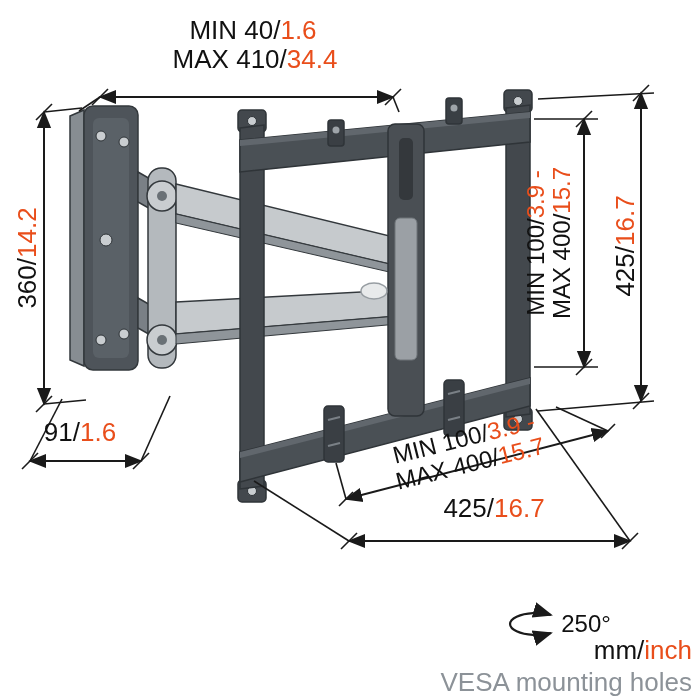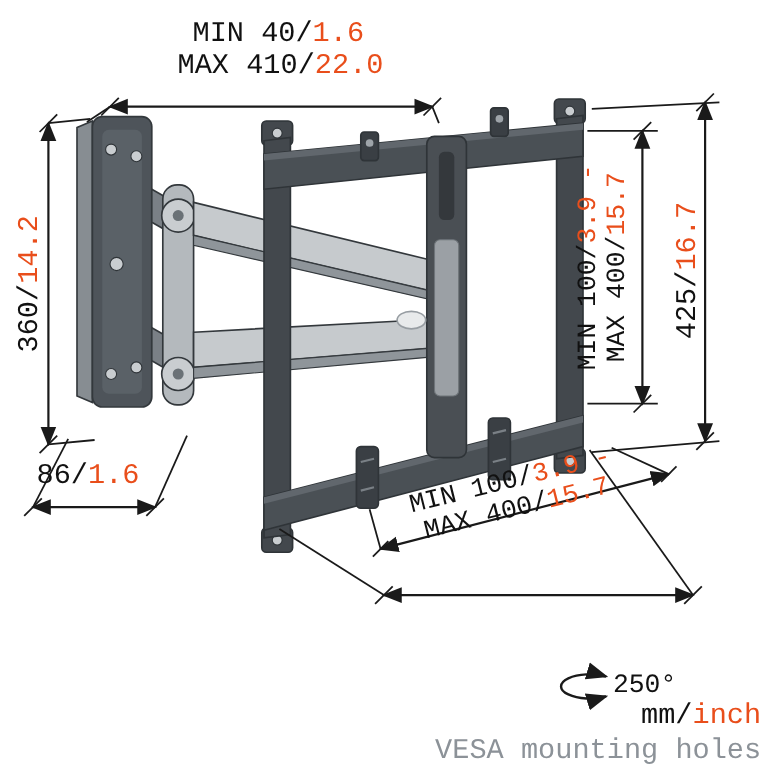--- a/index.html
+++ b/index.html
@@ -1,17 +1,17 @@
 <!DOCTYPE html>
 <html><head>
 <meta charset="utf-8">
 <style>
   html,body{margin:0;padding:0;background:#fff;}
   .stage{position:relative;width:700px;height:700px;background:#ffffff;overflow:hidden;
-         font-family:Liberation Mono, monospace;color:#111111;}
+         font-family:Liberation Sans, sans-serif;color:#111111;}
   .stage svg{position:absolute;left:0;top:0;}
   .lbl{position:absolute;transform:translate(-50%,-50%);white-space:nowrap;
        font-size:26px;line-height:1.08;text-align:center;color:#111111;}
   .lbl .o{color:#E94E1B;}
   .sm{font-size:24px;}
   .rot90{transform:translate(-50%,-50%) rotate(-90deg);}
   .rot14{transform:translate(-50%,-50%) rotate(-14deg);}
   .lbl.anchor-right{left:auto;right:8px;transform:none;text-align:center;}
   .muted{color:#8C9298;}
 </style>
@@ -152,29 +152,29 @@
 
     <g>
       <path d="M551,615 A26,11 0 1 0 551,633" fill="none" stroke="#1a1a1a" stroke-width="2.2" marker-start="url(#arr)" marker-end="url(#arr)"></path>
     </g>
   </svg>
 
   <div class="lbl" style="left:253px;top:30px">
     <span>MIN 40/</span><span class="o">1.6</span>
   </div>
   <div class="lbl" style="left:255px;top:59px">
-    <span>MAX 410/</span><span class="o">22.0</span>
+    <span>MAX 410/</span><span class="o">34.4</span>
   </div>
 
   <div class="lbl rot90" style="left:27px;top:258px">
     <span>360/</span><span class="o">14.2</span>
   </div>
 
   <div class="lbl" style="left:80px;top:432px">
-    <span>86/</span><span class="o">1.6</span>
+    <span>91/</span><span class="o">1.6</span>
   </div>
 
   <div class="lbl sm rot90" style="left:549px;top:243px">
     <div>
       <span>MIN 100/</span><span class="o">3.9 -</span>
     </div>
     <div>
       <span>MAX 400/</span><span class="o">15.7</span>
     </div>
   </div>
@@ -185,20 +185,23 @@
 
   <div class="lbl sm rot14" style="left:467px;top:451px">
     <div>
       <span>MIN 100/</span><span class="o">3.9 -</span>
     </div>
     <div>
       <span>MAX 400/</span><span class="o">15.7</span>
     </div>
   </div>
 
+  <div class="lbl" style="left:494px;top:508px">
+    <span>425/</span><span class="o">16.7</span>
+  </div>
 
   <div class="lbl sm" style="left:586px;top:624px">
     <span>250°</span>
   </div>
 
   <div class="lbl anchor-right" style="top:636px">
     <span>mm/</span><span class="o">inch</span>
   </div>
 
   <div class="lbl anchor-right muted" style="top:668px">

